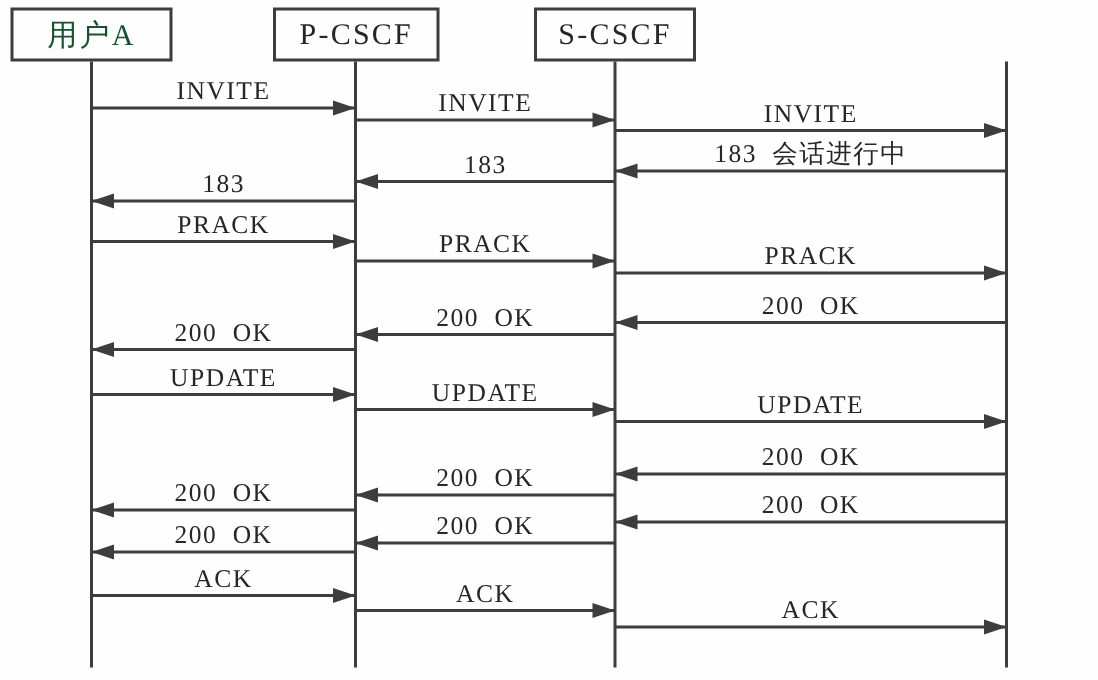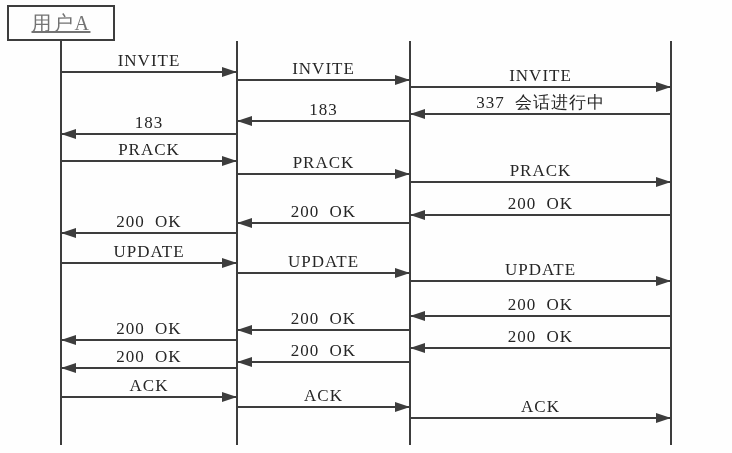--- a/index.html
+++ b/index.html
@@ -41,38 +41,44 @@
     letter-spacing:1px;
     word-spacing:5px;
     color:#262626;
   }
 </style>
 </head>
 <body>
 
 <div id="stage" style="background: rgb(254, 254, 254);">
     <div class="actor-box" style="left: 7px; top: 5px; width: 108px; height: 36px; border-color: rgb(61, 61, 61); background: rgb(254, 254, 254);">
-      <span style="color: #737373; text-decoration: underline;">用户A</span>
+      <span style="color: #14532d;">用户A</span>
     </div>
     <div class="lifeline" style="left: 60px; top: 41px; height: 404px; background: rgb(61, 61, 61);"></div>
+    <div class="actor-box" style="left: 182px; top: 5px; width: 111px; height: 36px; border-color: rgb(61, 61, 61); background: rgb(254, 254, 254);">
+      <span style="color: rgb(38, 38, 38);">P-CSCF</span>
+    </div>
     <div class="lifeline" style="left: 236px; top: 41px; height: 404px; background: rgb(61, 61, 61);"></div>
+    <div class="actor-box" style="left: 356px; top: 5px; width: 108px; height: 36px; border-color: rgb(61, 61, 61); background: rgb(254, 254, 254);">
+      <span style="color: rgb(38, 38, 38);">S-CSCF</span>
+    </div>
     <div class="lifeline" style="left: 409px; top: 41px; height: 404px; background: rgb(61, 61, 61);"></div>
     <div class="lifeline" style="left: 670px; top: 41px; height: 404px; background: rgb(61, 61, 61);"></div>
     <div class="msg-line" style="left: 61px; top: 71px; width: 176px; background: rgb(61, 61, 61);"></div>
     <div class="arrow-head right" style="top: 67px; left: 222px; border-left-color: rgb(61, 61, 61);"></div>
     <div class="msg-label" style="left: 149px; top: 51px; color: rgb(38, 38, 38);">INVITE</div>
     <div class="msg-line" style="left: 237px; top: 79px; width: 173px; background: rgb(61, 61, 61);"></div>
     <div class="arrow-head right" style="top: 75px; left: 395px; border-left-color: rgb(61, 61, 61);"></div>
     <div class="msg-label" style="left: 323.5px; top: 59px; color: rgb(38, 38, 38);">INVITE</div>
     <div class="msg-line" style="left: 410px; top: 86px; width: 261px; background: rgb(61, 61, 61);"></div>
     <div class="arrow-head right" style="top: 82px; left: 656px; border-left-color: rgb(61, 61, 61);"></div>
     <div class="msg-label" style="left: 540.5px; top: 66px; color: rgb(38, 38, 38);">INVITE</div>
     <div class="msg-line" style="left: 410px; top: 113px; width: 261px; background: rgb(61, 61, 61);"></div>
     <div class="arrow-head left" style="top: 109px; left: 410px; border-right-color: rgb(61, 61, 61);"></div>
-    <div class="msg-label" style="left: 540.5px; top: 93px; color: rgb(38, 38, 38);">337 会话进行中</div>
+    <div class="msg-label" style="left: 540.5px; top: 93px; color: rgb(38, 38, 38);">183 会话进行中</div>
     <div class="msg-line" style="left: 237px; top: 120px; width: 173px; background: rgb(61, 61, 61);"></div>
     <div class="arrow-head left" style="top: 116px; left: 237px; border-right-color: rgb(61, 61, 61);"></div>
     <div class="msg-label" style="left: 323.5px; top: 100px; color: rgb(38, 38, 38);">183</div>
     <div class="msg-line" style="left: 61px; top: 133px; width: 176px; background: rgb(61, 61, 61);"></div>
     <div class="arrow-head left" style="top: 129px; left: 61px; border-right-color: rgb(61, 61, 61);"></div>
     <div class="msg-label" style="left: 149px; top: 113px; color: rgb(38, 38, 38);">183</div>
     <div class="msg-line" style="left: 61px; top: 160px; width: 176px; background: rgb(61, 61, 61);"></div>
     <div class="arrow-head right" style="top: 156px; left: 222px; border-left-color: rgb(61, 61, 61);"></div>
     <div class="msg-label" style="left: 149px; top: 140px; color: rgb(38, 38, 38);">PRACK</div>
     <div class="msg-line" style="left: 237px; top: 173px; width: 173px; background: rgb(61, 61, 61);"></div>

